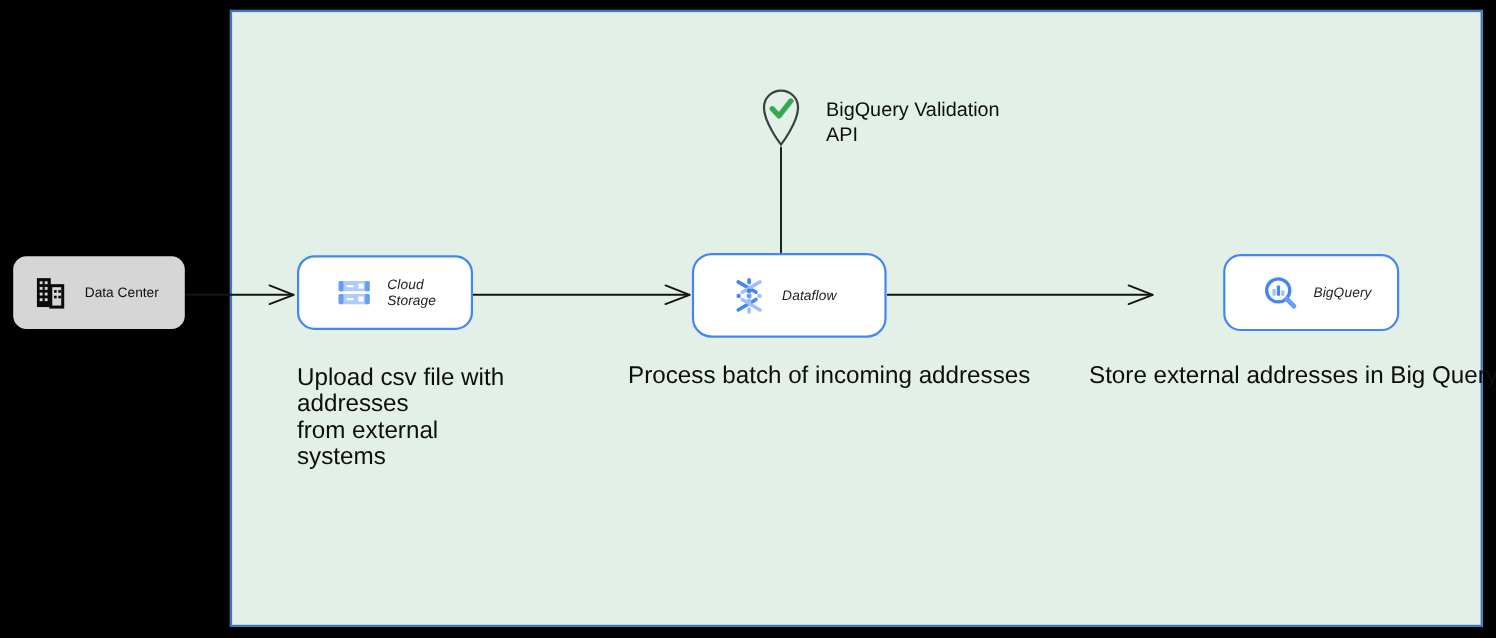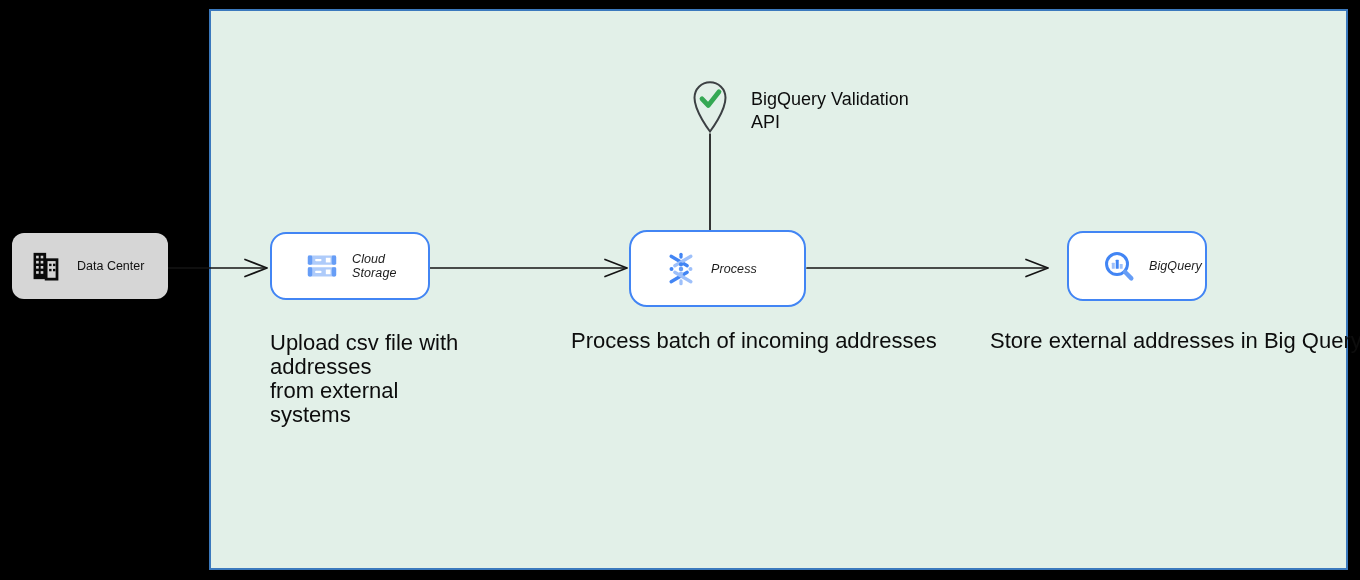--- a/index.html
+++ b/index.html
@@ -155,24 +155,24 @@
       <path d="M19 3 L7.6 9.7" stroke="#9ec0fa"></path>
       <path d="M5 21 L16.4 14.3" stroke="#4285f4"></path>
       <path d="M19 21 L7.6 14.3" stroke="#9ec0fa"></path>
     </g>
     <circle cx="12" cy="8.8" r="1.5" fill="#4285f4"></circle>
     <circle cx="12" cy="12" r="1.6" fill="#669df6"></circle>
     <circle cx="12" cy="15.2" r="1.5" fill="#9ec0fa"></circle>
     <circle cx="5.3" cy="12" r="1.4" fill="#4285f4"></circle>
     <circle cx="18.7" cy="12" r="1.4" fill="#9ec0fa"></circle>
   </svg>
-  <span class="label">Process</span>
+  <span class="label">Dataflow</span>
 </div>
 
-<div class="node service" style="left:1067px; top:231px; width:140px; height:70px;">
+<div class="node service" style="left:1112px; top:231px; width:160px; height:70px;">
   <svg class="icon" width="34" height="34" viewBox="0 0 24 24">
     <circle cx="10.6" cy="10.6" r="7.4" fill="#ffffff" stroke="#4285f4" stroke-width="2.1"></circle>
     <rect x="6.9" y="9.7" width="2.1" height="4.3" rx="0.4" fill="#9ec0fa"></rect>
     <rect x="9.7" y="7.5" width="2.1" height="6.5" rx="0.4" fill="#4285f4"></rect>
     <rect x="12.5" y="10.5" width="2.1" height="3.5" rx="0.4" fill="#9ec0fa"></rect>
     <path d="M16.1 16.1 L20.7 20.7" stroke="#669df6" stroke-width="3.1" stroke-linecap="round"></path>
   </svg>
   <span class="label">BigQuery</span>
 </div>
 

